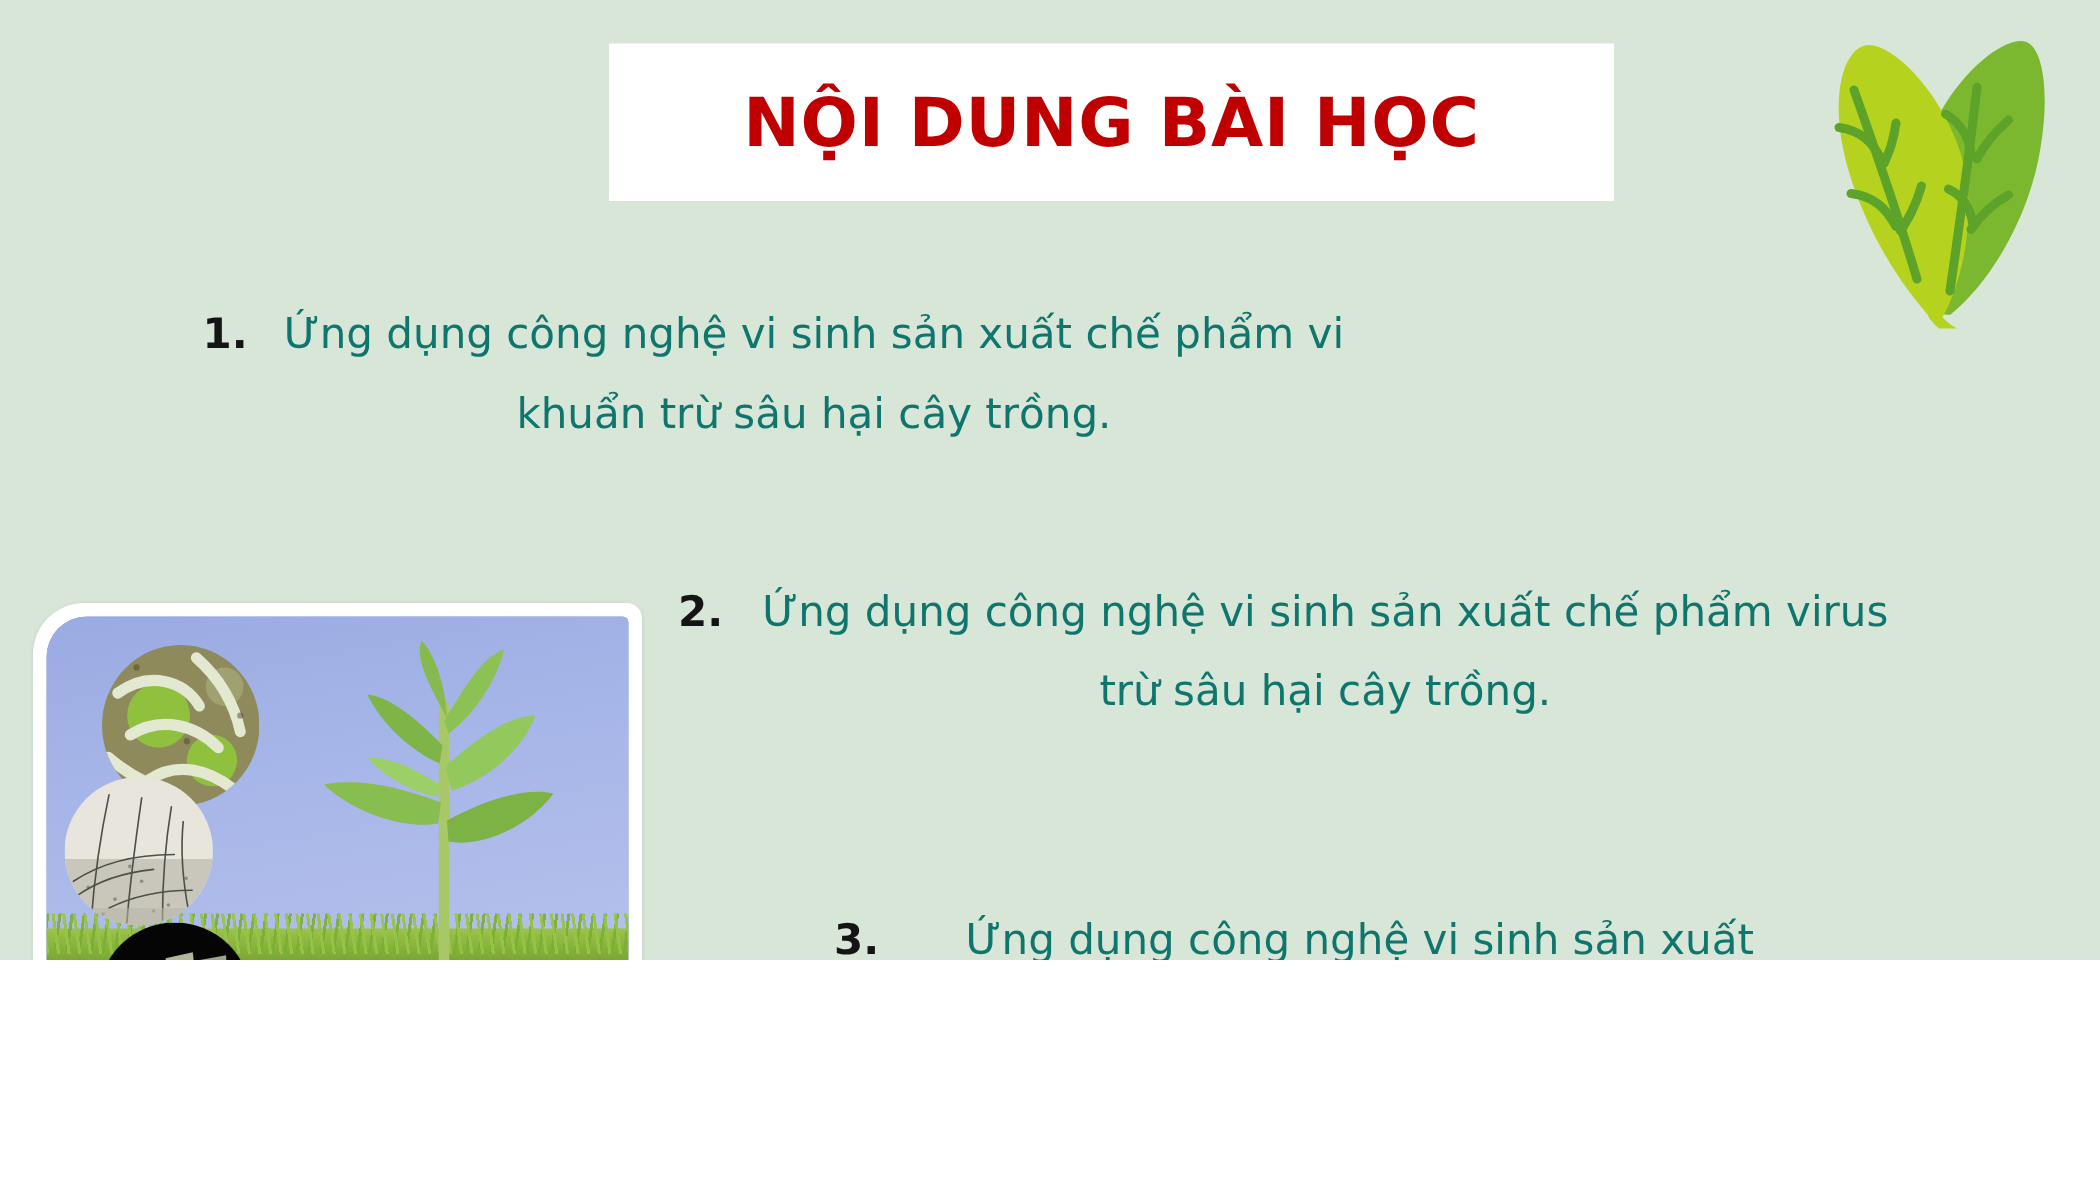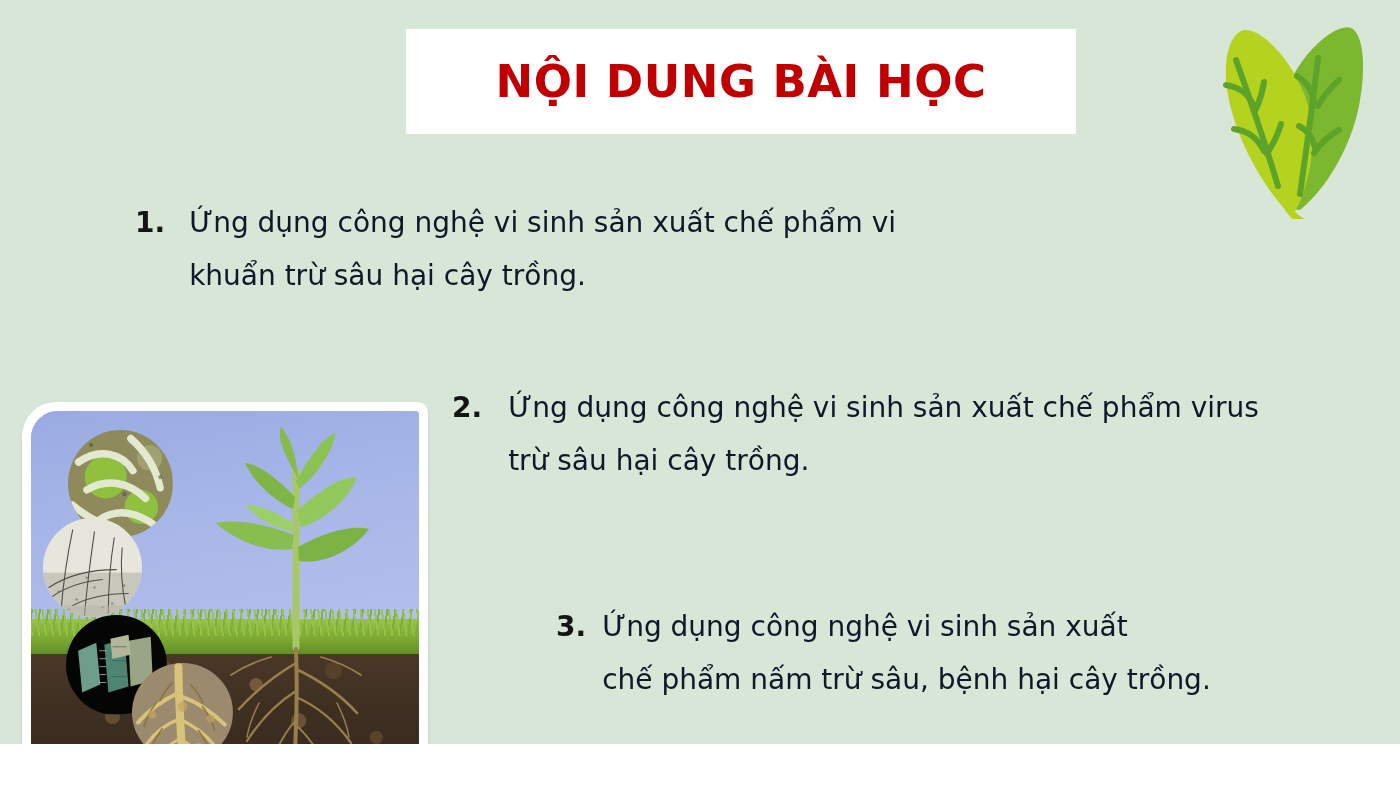--- a/index.html
+++ b/index.html
@@ -3,23 +3,24 @@
 <meta charset="utf-8">
 <style>
   * { margin:0; padding:0; box-sizing:border-box; }
   html, body {
     width:1400px; height:788px;
     overflow:hidden;
     font-family:"DejaVu Sans", sans-serif;
   }
   #slide {
     position:relative;
-    width:1400px; height:744px;
+    width:1400px; height:640px;
     background:#d8e6d8;
     overflow:hidden;
+    text-align:center;
   }
 
   
   #title-banner {
     position:absolute;
     left:406px; top:29px;
     width:670px; height:105px;
     background:#ffffff;
     display:flex; align-items:center; justify-content:center;
   }
@@ -110,21 +111,21 @@
     font-family:"DejaVu Sans", sans-serif;
     font-weight:bold;
     font-size:28px;
     color:#141414;
     line-height:1.9;
     flex:0 0 auto;
   }
   .item-text {
     font-family:"DejaVu Sans", sans-serif;
     font-size:28px;
-    color:#0f172a;
+    color:#0f766e;
     line-height:1.9;
     white-space:pre-line;
   }
   #item-1 { left:135px; top:196px; }
   #item-1 .item-text { margin-left:24px; }
   #item-2 { left:452px; top:381px; }
   #item-2 .item-text { margin-left:26px; }
   #item-3 { left:556px; top:600px; }
   #item-3 .item-text { margin-left:16px; }
 </style>

